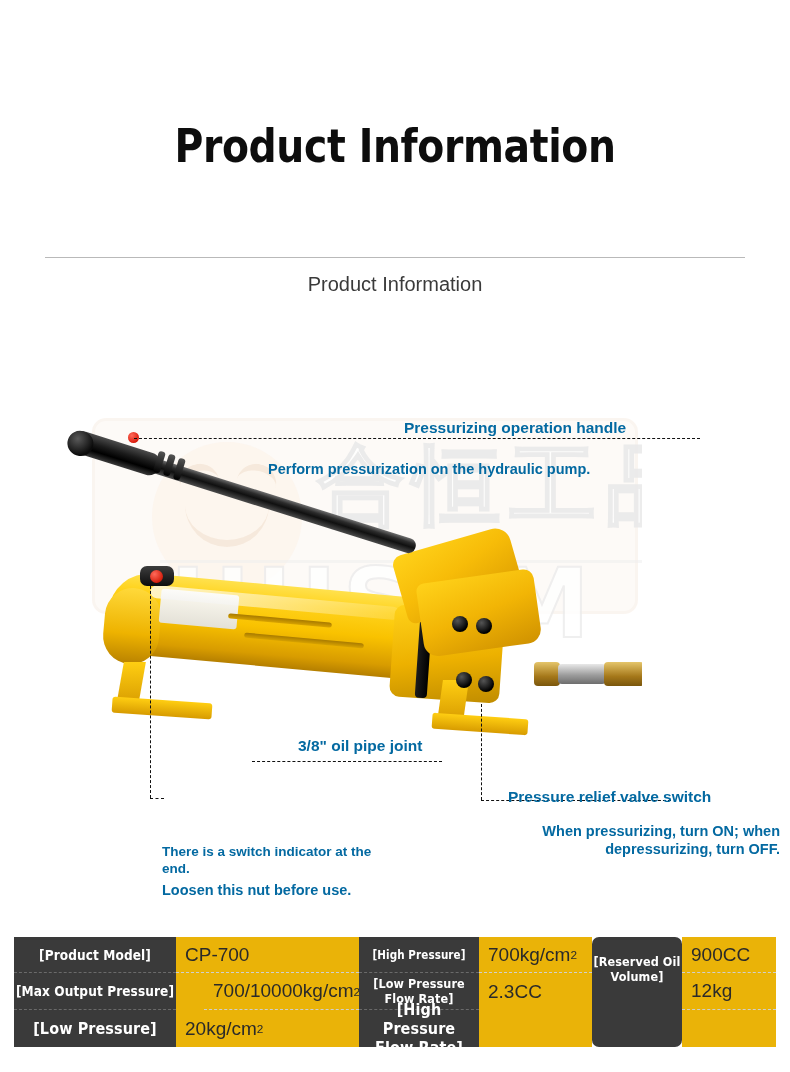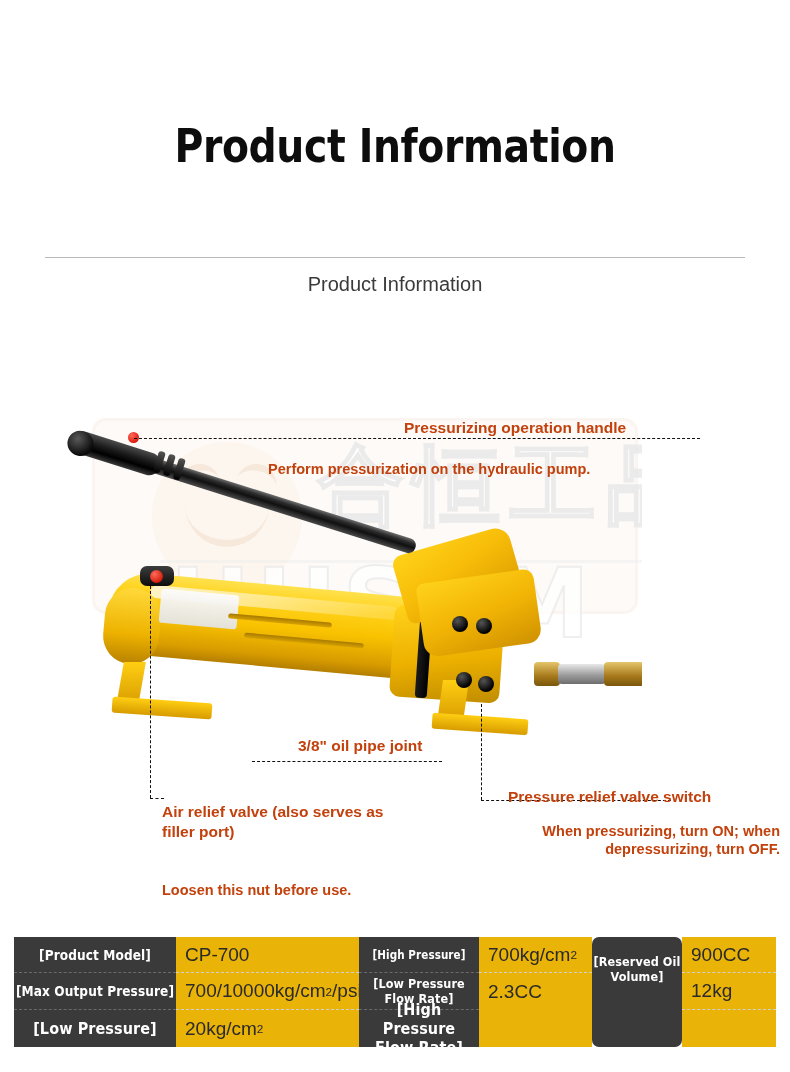--- a/index.html
+++ b/index.html
@@ -188,21 +188,21 @@
   .spring{position:absolute;display:flex;gap:3px;}
   .spring span{display:block;width:6px;height:19px;border-radius:2px;
     background:linear-gradient(180deg,#2a2a2a,#000);}
 
   
   .coupler{position:absolute;border-radius:4px;}
   .brass{background:linear-gradient(180deg,#e5c56a,#a5781a 60%,#7a560c);}
   .steel{background:linear-gradient(180deg,#e8e8e8,#9d9d9d 55%,#6d6d6d);}
 
   
-  .ann{position:absolute;font-weight:bold;color:#c2410c;line-height:1.26;}
+  .ann{position:absolute;font-weight:bold;color:#0369a1;line-height:1.26;}
   .ann-title{font-size:15.5px;}
   .ann-sub{font-size:14.5px;}
   .ann-small{font-size:13.5px;}
 
   .dash-h{position:absolute;border-top:1.7px dashed #111;}
   .dash-v{position:absolute;border-left:1.7px dashed #111;}
   .dot{
     position:absolute;width:11px;height:11px;border-radius:50%;
     background:radial-gradient(circle at 35% 32%,#ff6a5a,#d81707 75%);
   }
@@ -318,41 +318,41 @@
   <div class="dot" style="left:128px;top:432px;"></div>
   <div class="dash-h" style="left:134px;top:438px;width:566px;"></div>
   <div class="ann ann-title" style="left:404px;top:418px;width:300px;">Pressurizing operation handle</div>
   <div class="ann ann-sub" style="left:268px;top:460px;width:430px;">Perform pressurization on the hydraulic pump.</div>
 
   <div class="dash-h" style="left:252px;top:761px;width:190px;"></div>
   <div class="ann ann-title" style="left:298px;top:736px;width:220px;">3/8" oil pipe joint</div>
 
   <div class="dash-v" style="left:150px;top:586px;height:212px;"></div>
   <div class="dash-h" style="left:150px;top:798px;width:14px;"></div>
-  <div class="ann ann-title" style="left:162px;top:802px;width:250px;">Air relief valve (also serves as filler port)</div>
+  <div class="ann ann-small" style="left:162px;top:843px;width:230px;">There is a switch indicator at the end.</div>
   <div class="ann ann-sub" style="left:162px;top:881px;width:250px;">Loosen this nut before use.</div>
 
   <div class="dash-v" style="left:481px;top:704px;height:96px;"></div>
   <div class="dash-h" style="left:481px;top:800px;width:190px;"></div>
   <div class="ann ann-title" style="left:508px;top:787px;width:280px;">Pressure relief valve switch</div>
   <div class="ann ann-sub" style="left:460px;top:822px;width:320px;text-align:right;">When pressurizing, turn ON; when depressurizing, turn OFF.</div>
 
   <div class="spec">
 
     <div class="grp g-a">
       <div class="col-lab">
         <div class="cell" style="height:36px;font-size:13.5px;">[Product Model]</div>
         <div class="cell" style="height:37px;font-size:13.5px;">[Max Output Pressure]</div>
         <div class="cell" style="height:37px;font-size:16px;">[Low Pressure]</div>
       </div>
       <div class="col-val">
         <div class="cell" style="height:36px;">
           <span>CP-700</span>
         </div>
-        <div class="cell" style="height:37px;">
+        <div class="cell" style="height:37px;margin-left:28px;">
           <span>700/10000kg/cm</span>
             <sup>2</sup>
             <span>/psi</span>
         </div>
         <div class="cell" style="height:37px;">
           <span>20kg/cm</span>
             <sup>2</sup>
         </div>
       </div>
     </div>

